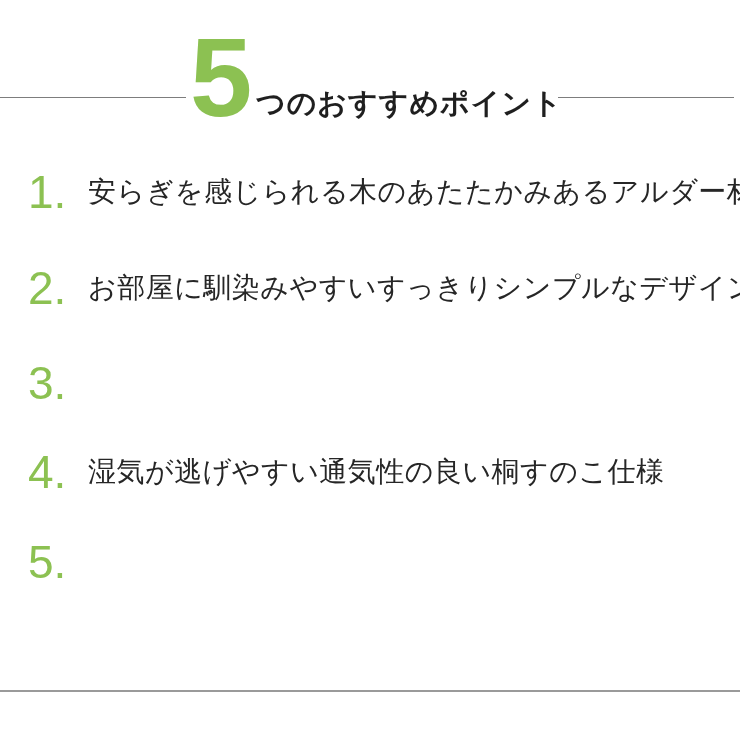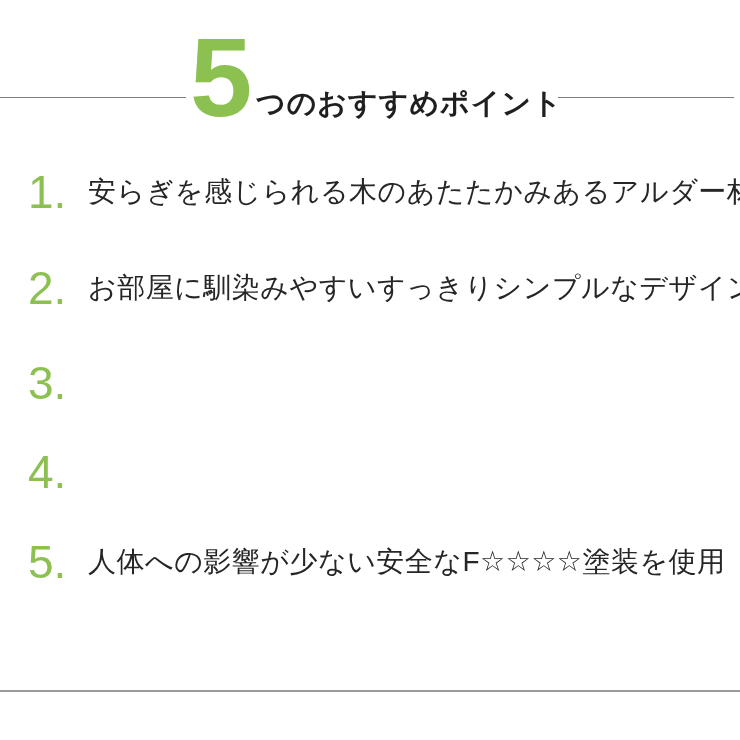--- a/index.html
+++ b/index.html
@@ -122,22 +122,22 @@
     <span class="point-number">2.</span>
     <span class="point-text">お部屋に馴染みやすいすっきりシンプルなデザイン</span>
   </div>
 
   <div class="point-row r2">
     <span class="point-number">3.</span>
   </div>
 
   <div class="point-row r3">
     <span class="point-number">4.</span>
+    <span class="point-text">湿気が逃げやすい通気性の良い桐すのこ仕様</span>
   </div>
 
   <div class="point-row r4">
     <span class="point-number">5.</span>
-    <span class="point-text">人体への影響が少ない安全なF☆☆☆☆塗装を使用</span>
   </div>
 
   <div class="bottom-divider"></div>
 
 </div>
 
 </body></html>

